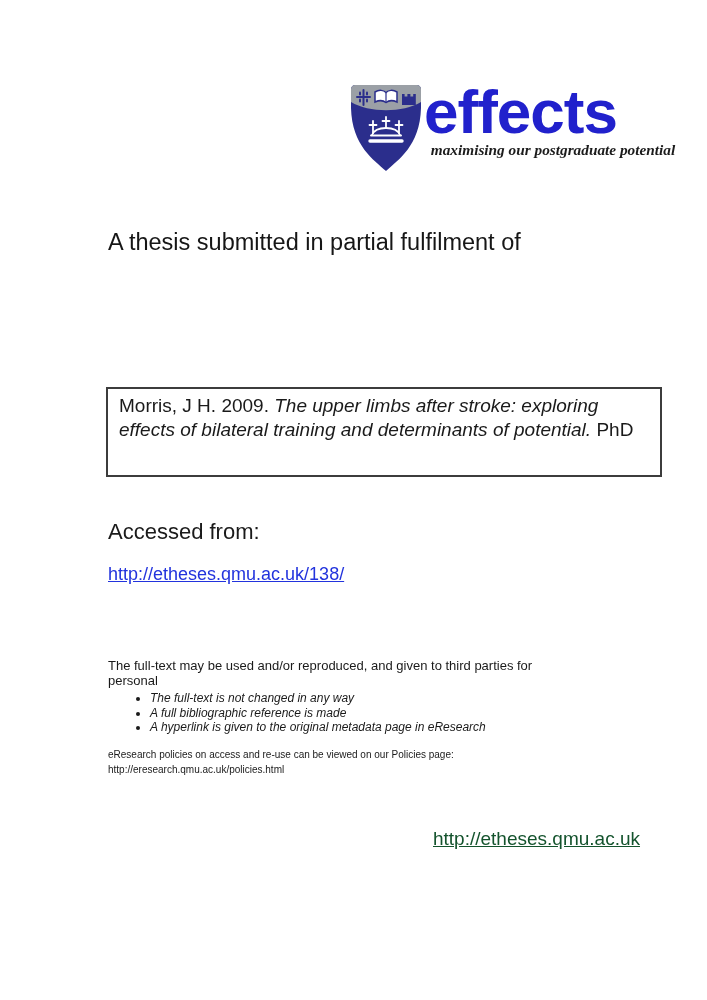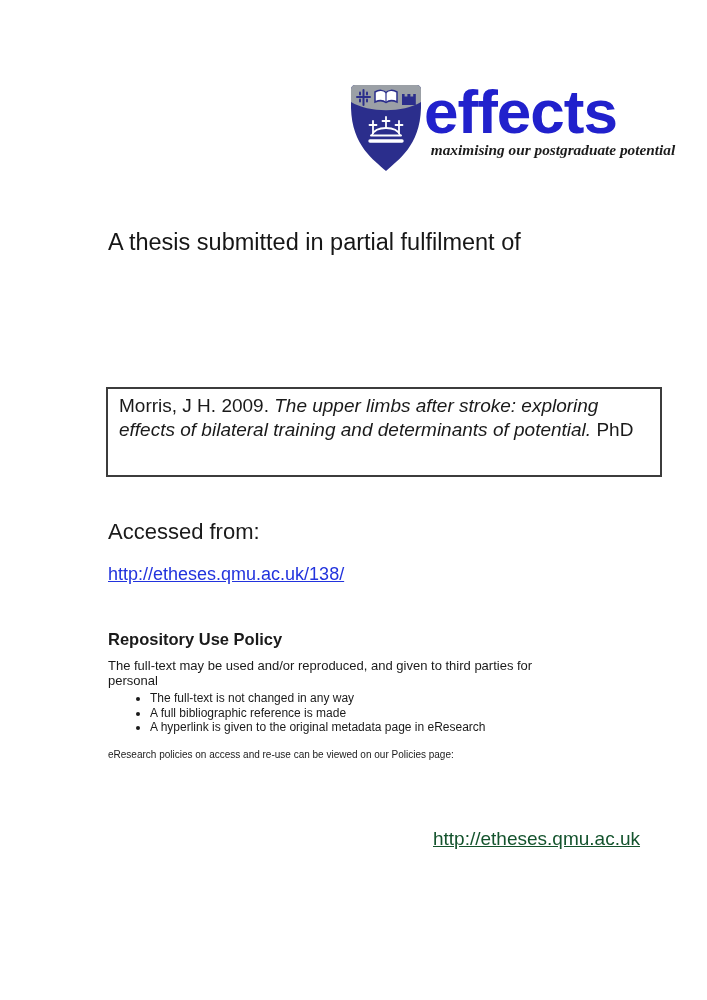--- a/index.html
+++ b/index.html
@@ -46,21 +46,21 @@
   .link1{
     position:absolute;left:108px;top:556px;
     font-size:18px;line-height:22px;color:#2233DD;text-decoration:underline;white-space:nowrap;margin-top:7px;
   }
 
   
   .policy-heading{position:absolute;left:108px;top:629px;font-size:16.5px;font-weight:bold;line-height:20px;}
   .policy-intro{position:absolute;left:108px;top:658px;font-size:13px;line-height:15.2px;width:470px;}
   .policy-bullets{
     position:absolute;left:108px;top:691px;margin:0;
-    padding:0 0 0 42px;font-size:12px;line-height:14.6px;width:430px;
+    padding:0 0 0 42px;font-size:12px;line-height:14.6px;width:430px;font-style:italic;
   }
   .policy-bullets li{padding:0;margin:0;}
   .policy-footer{position:absolute;left:108px;top:747px;font-size:10px;line-height:15.2px;width:470px;}
 
   
   .footer-link{
     position:absolute;left:433px;top:827px;
     font-size:19px;line-height:24px;color:#14532d;text-decoration:underline;white-space:nowrap;
   }
   a{cursor:pointer;}
@@ -113,27 +113,26 @@
     <div>A thesis submitted in partial fulfilment of</div>
   </div>
 
   <div class="citation-box">
     <div class="citation-text"><span>Morris, J H. 2009. </span><span class="it">The upper limbs after stroke: exploring</span><br><span class="it">effects of bilateral training and determinants of potential.</span><span> PhD</span><br></div>
   </div>
 
   <div class="accessed">Accessed from:</div>
   <a class="link1">http://etheses.qmu.ac.uk/138/</a>
 
-  <div class="policy-heading">Repository Use Policy</div>
 
   <div class="policy-intro"><span>The full-text may be used and/or reproduced, and given to third parties for personal</span><br></div>
 
   <ul class="policy-bullets">
     <li>The full-text is not changed in any way</li>
     <li>A full bibliographic reference is made</li>
     <li>A hyperlink is given to the original metadata page in eResearch</li>
   </ul>
 
-  <div class="policy-footer"><span>eResearch policies on access and re-use can be viewed on our Policies page:</span><br></div>
+  <div class="policy-footer"><span>eResearch policies on access and re-use can be viewed on our Policies page:</span><br><span>http://eresearch.qmu.ac.uk/policies.html</span></div>
 
   <a class="footer-link">http://etheses.qmu.ac.uk</a>
 
 </div>
 
 </body></html>

